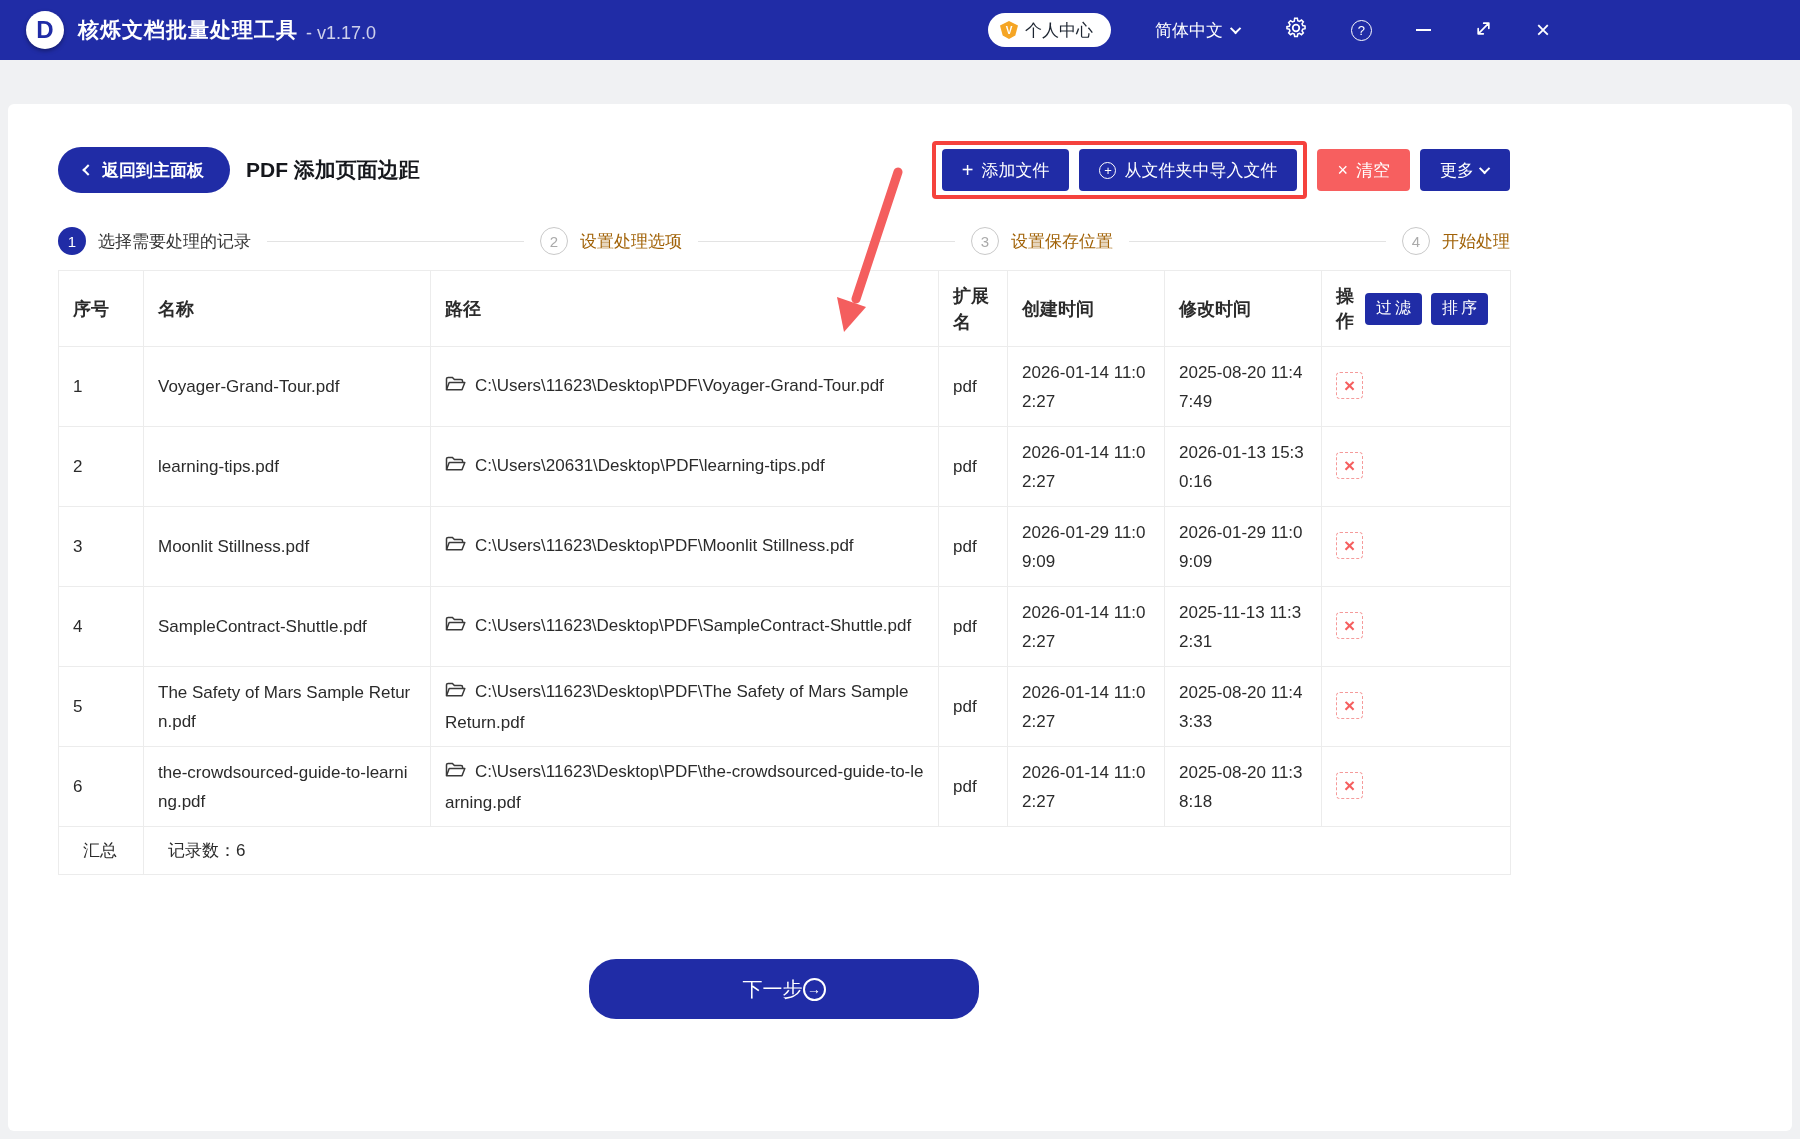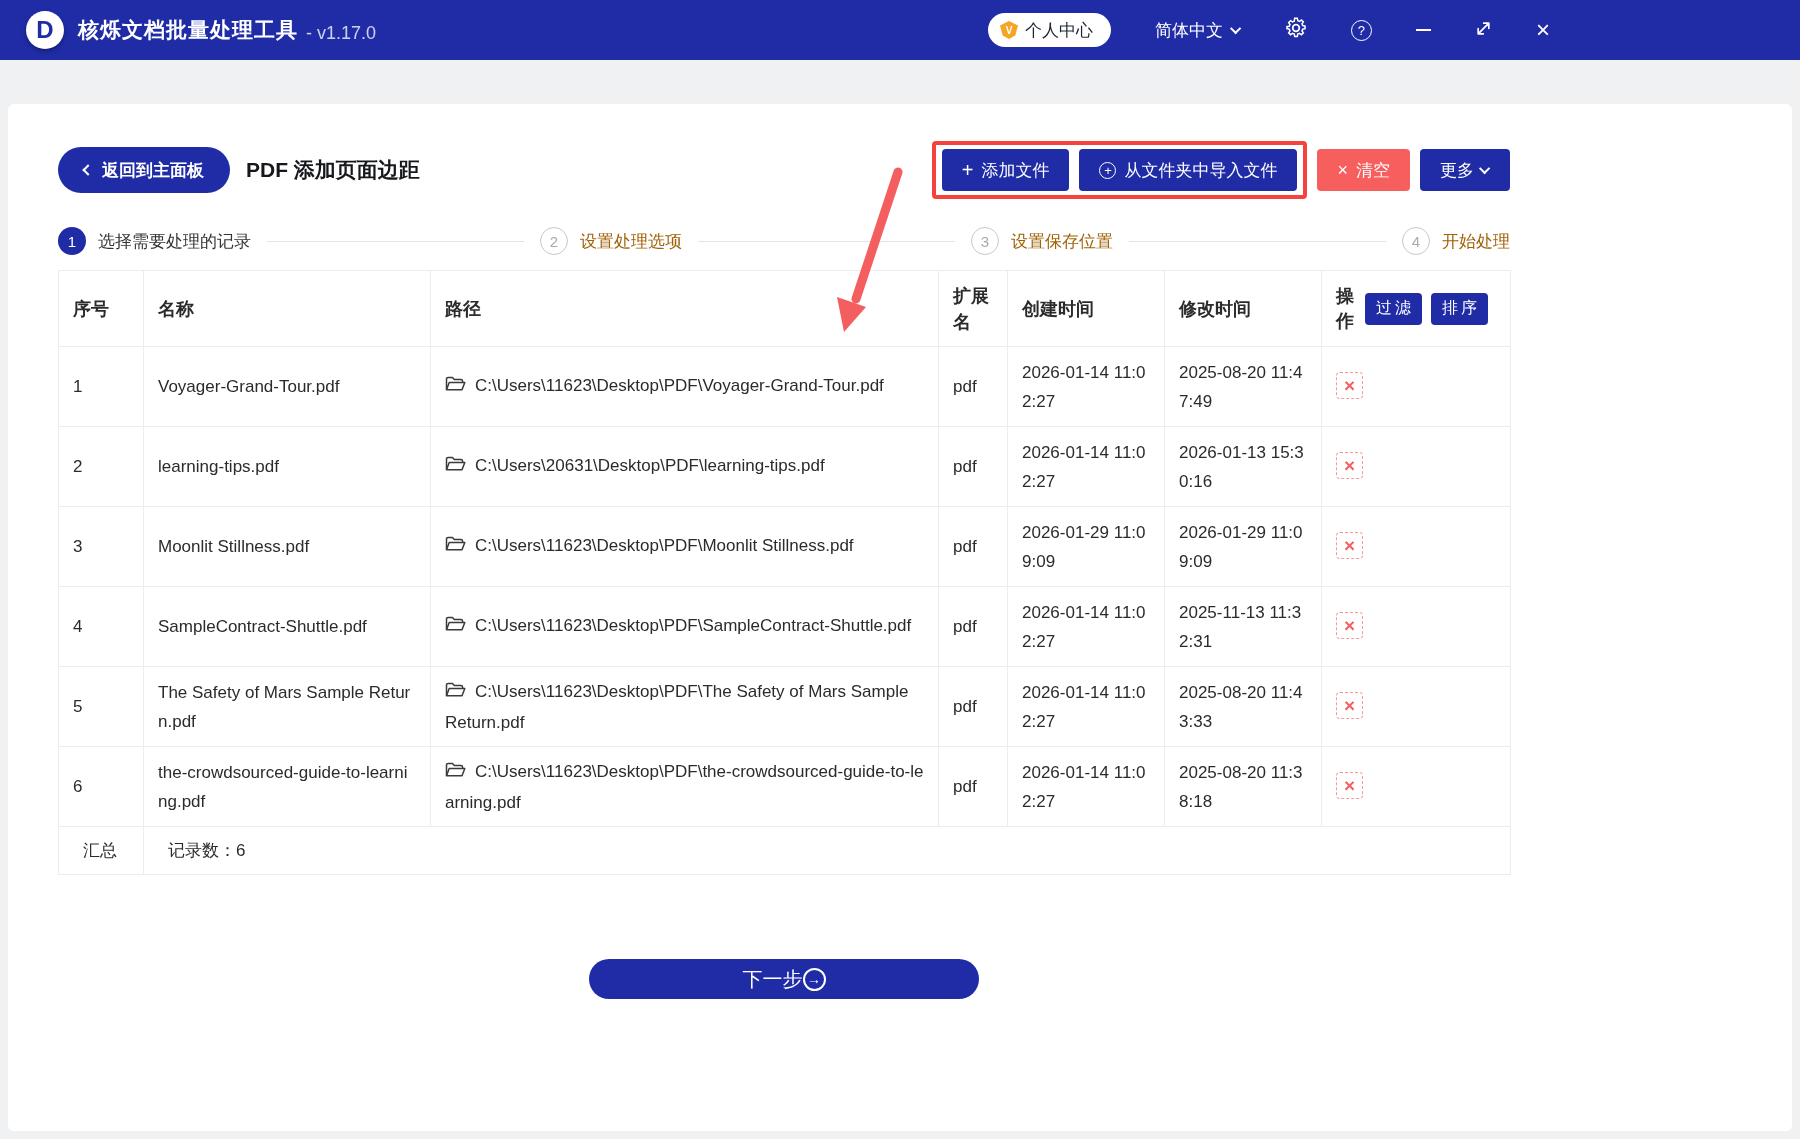--- a/index.html
+++ b/index.html
@@ -71,21 +71,21 @@
   .action-head .lbl { width:20px; line-height:25px; }
   .mini-btn { background:#202ca6; color:#fff; border:none; border-radius:4px; font-size:16px; height:32px;
               padding:0 8px 0 11px; letter-spacing:3px; cursor:pointer; font-family:inherit; }
   .folder-icon { display:inline-block; vertical-align:-2px; margin-right:9px; }
   .del-btn { width:27px; height:27px; border:1px dashed #f59a9a; border-radius:4px; background:#fff;
              color:#f55f5f; font-size:19px; font-weight:bold; line-height:1; cursor:pointer; font-family:inherit; }
   .summary td { height:48px;padding-left:24px; }
 
   
   .footer { margin-top:84px; display:flex; justify-content:center; }
-  .next-btn { width:390px; height:40px; border:none; border-radius:27px; background:#202ca6; color:#fff;
+  .next-btn { width:390px; height:60px; border:none; border-radius:27px; background:#202ca6; color:#fff;
               font-size:20px; display:flex; align-items:center; justify-content:center; cursor:pointer;
               font-family:inherit; }
   .arrow-circle { width:23px; height:23px; border:2px solid #fff; border-radius:50%; display:flex;
                   align-items:center; justify-content:center; font-size:14px; }
 
   
   .overlay { position:absolute; left:0; top:0; width:1800px; height:1139px; pointer-events:none; z-index:5; }
 </style>
 </head>
 <body>

